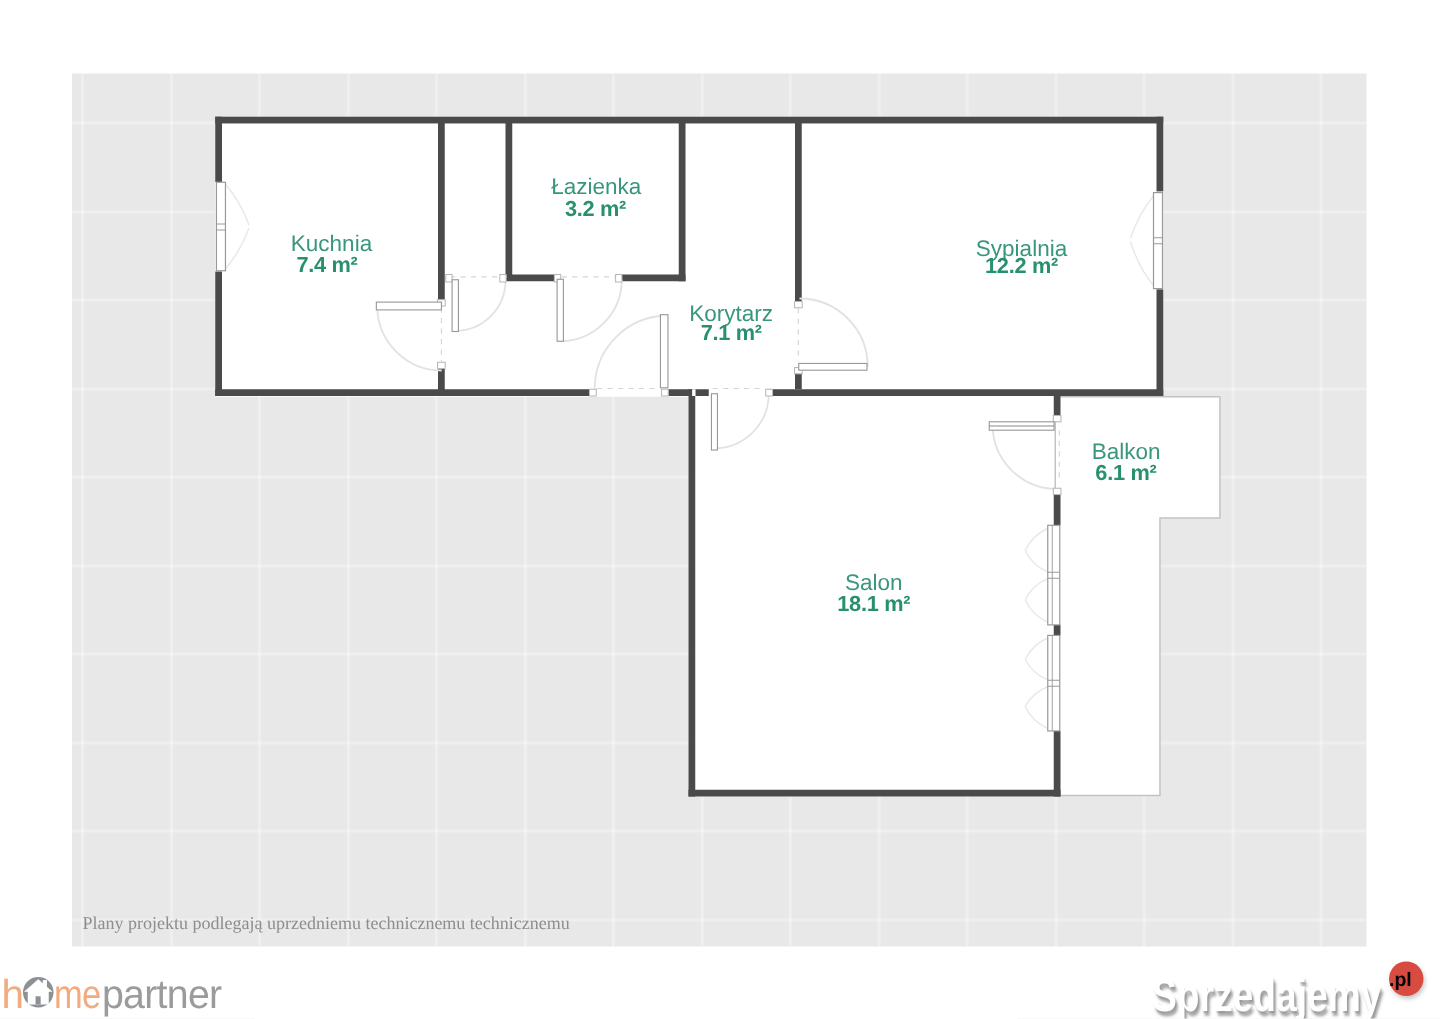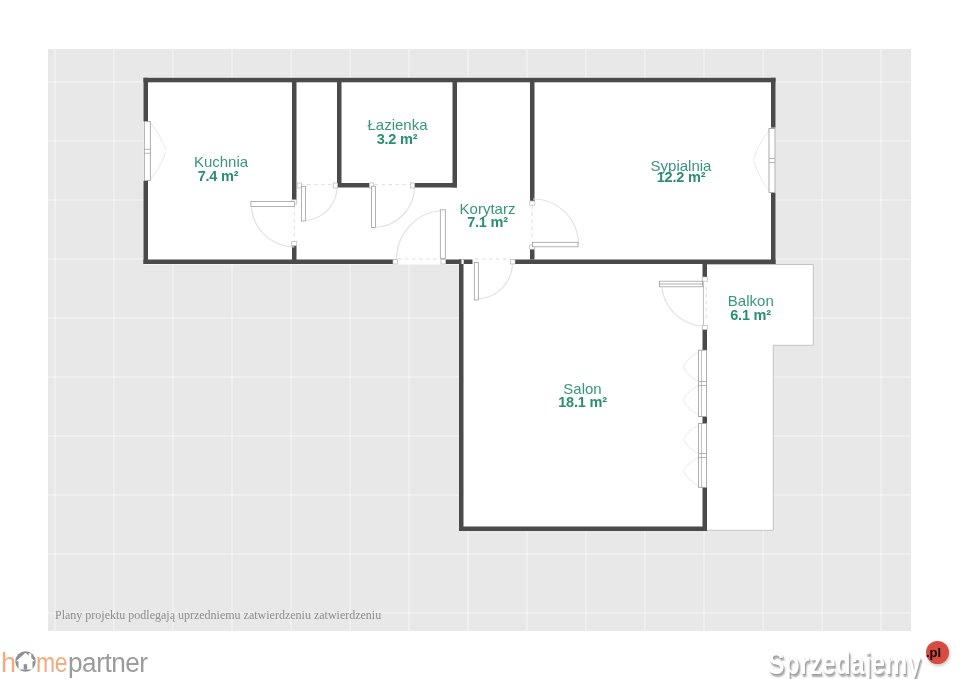--- a/index.html
+++ b/index.html
@@ -210,21 +210,21 @@
     <text x="582.5" y="407" font-weight="bold" font-size="14.5" fill="#28906f" letter-spacing="-0.2">18.1 m²</text>
   </g>
 
   <g font-family="Liberation Sans, sans-serif" font-size="15" fill="#39967e" text-anchor="middle">
     <text x="750.8" y="306">Balkon</text>
     <text x="750.6" y="320" font-weight="bold" font-size="14.5" fill="#28906f" letter-spacing="-0.2">6.1 m²</text>
   </g>
   </g>
 </svg>
 
-<div id="disclaimer">Plany projektu podlegają uprzedniemu zatwierdzeniu zatwierdzeniu</div>
+<div id="disclaimer">Plany projektu podlegają uprzedniemu technicznemu technicznemu</div>
 
 <div id="logo">
   <span class="h">h</span>
   <svg width="21" height="21" viewBox="0 0 21 21">
     <circle cx="10.5" cy="10.5" r="10.2" fill="#8d9196"></circle>
     <path d="M10.5 1.8 L20 10.2 L17.5 10.2 L17.5 18.6 L3.5 18.6 L3.5 10.2 L1 10.2 Z" fill="#ffffff"></path>
     <rect x="13.6" y="2.4" width="2.7" height="4.4" fill="#ffffff"></rect>
     <rect x="8.7" y="13.2" width="3.4" height="5.4" fill="#8d9196"></rect>
   </svg>
   <span class="me">me</span>

